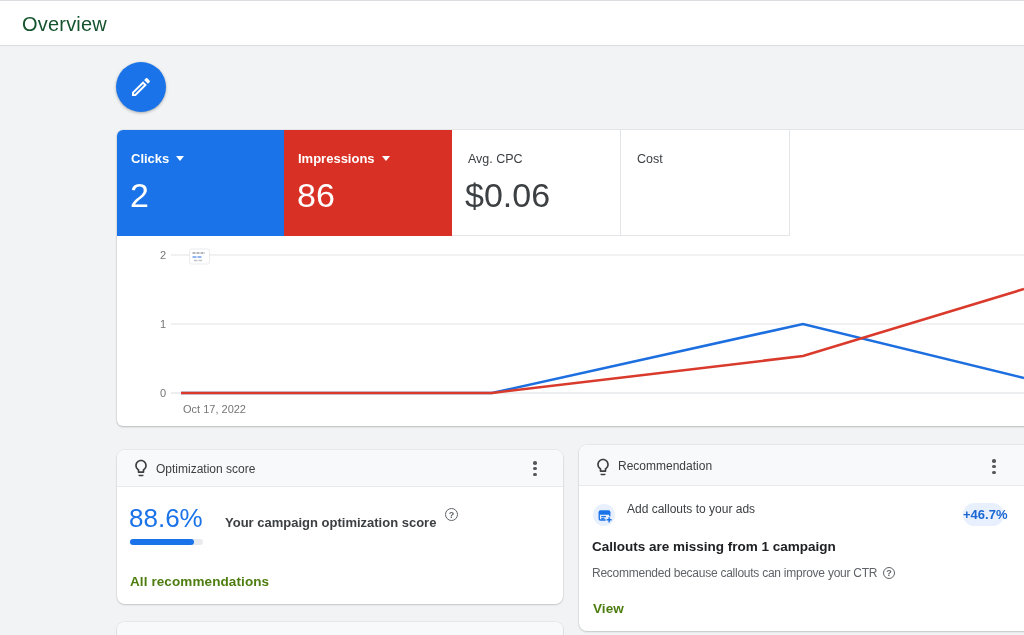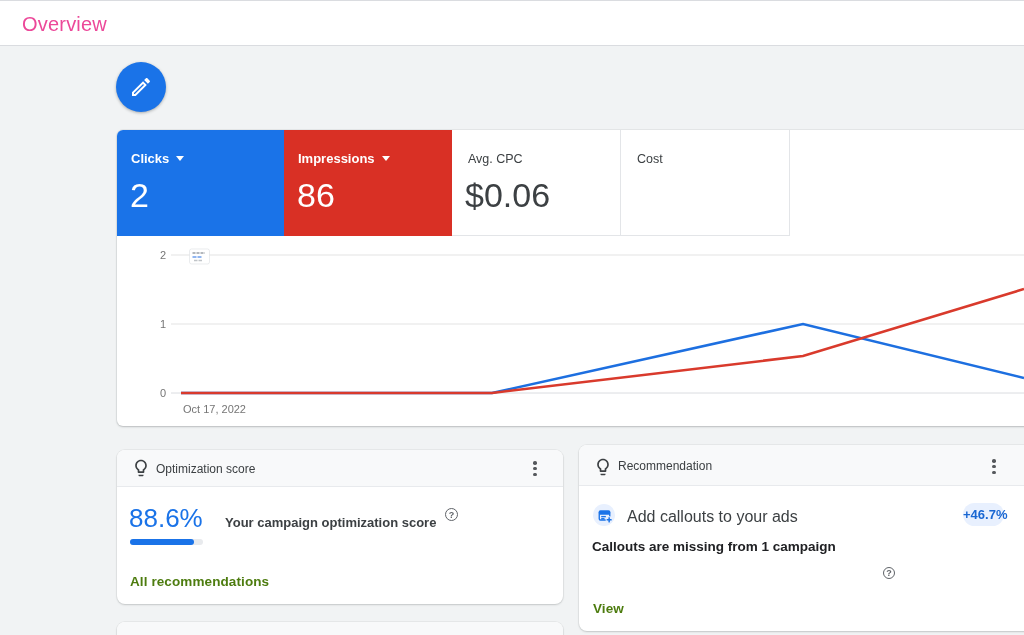--- a/index.html
+++ b/index.html
@@ -2,21 +2,21 @@
 <html><head>
 <meta charset="utf-8">
 <style>
   * { margin:0; padding:0; box-sizing:border-box; }
   html,body { width:1024px; height:635px; overflow:hidden; }
   body { background:#f1f3f4; font-family:"Liberation Sans", sans-serif; position:relative; }
   .abs { position:absolute; }
 
   #topbar { left:0; top:0; width:1024px; height:46px; background:#fff;
             border-top:1px solid #dadce0; border-bottom:1px solid #dadce0; }
-  #topbar .title { position:absolute; left:22px; top:12px; font-size:20px; color:#ec4899; letter-spacing:.2px; }
+  #topbar .title { position:absolute; left:22px; top:12px; font-size:20px; color:#14532d; letter-spacing:.2px; }
 
   #fab { left:116px; top:62px; width:50px; height:50px; border-radius:50%;
          background:#1a73e8; box-shadow:0 1px 3px rgba(60,64,67,.4); }
   #fab svg { position:absolute; left:13px; top:13px; }
 
   #maincard { left:117px; top:130px; width:923px; height:296px; background:#fff;
               border-radius:6px 0 0 6px; box-shadow:0 1px 2px rgba(60,64,67,.25), 0 0 0 1px rgba(60,64,67,.06); }
   .cell { position:absolute; top:0; height:106px; }
   .cell .lab { position:absolute; left:14px; top:21px; font-size:13px; font-weight:bold; }
   .cell .val { position:absolute; left:13px; top:46px; font-size:34px; font-weight:400; }
@@ -48,21 +48,21 @@
   .score { position:absolute; left:12px; top:53px; font-size:26px; color:#1a73e8; }
   .scoretitle { position:absolute; left:108px; top:65px; font-size:13px; font-weight:bold; color:#3c4043; }
   .pbar { position:absolute; left:13px; top:89px; width:73px; height:6px; border-radius:3px; background:#e8eaed; }
   .pbar .fill { position:absolute; left:0; top:0; width:64px; height:6px; border-radius:3px; background:#1a73e8; }
   .link { position:absolute; font-size:13.5px; font-weight:700; color:#4d7c0f; letter-spacing:.1px; }
 
   .helpc { display:inline-block; width:13px; height:13px; border:1px solid #5f6368; border-radius:50%;
            color:#5f6368; font-size:9px; text-align:center; line-height:12px; font-weight:bold; }
 
   #rec-ic { position:absolute; left:14px; top:59px; width:22px; height:22px; border-radius:50%; background:#e8f0fe; }
-  #rec-title { position:absolute; left:48px; top:63px; font-size:16px; color:#3c4043;text-align:center; }
+  #rec-title { position:absolute; left:48px; top:57px; font-size:12px; color:#3c4043;text-align:center; }
   #rec-pill { position:absolute; left:384px; top:58px; width:41px; height:23px; border-radius:12px; background:#e8f0fe;
               color:#1967d2; font-size:13px; font-weight:bold; text-align:center; line-height:23px; }
   #rec-head2 { position:absolute; left:13px; top:94px; font-size:13.5px; font-weight:bold; color:#202124; }
   #rec-sub { position:absolute; left:13px; top:121px; font-size:12px; color:#5f6368; letter-spacing:-0.25px; }
   #rec-view { left:14px; top:156px; }
 </style>
 </head>
 <body>
 
 <div class="abs" id="topbar">
@@ -151,19 +151,20 @@
       <rect x="5.6" y="10.6" width="6.2" height="1.8" fill="#1a73e8"></rect>
       <rect x="5.6" y="13.4" width="4.4" height="1.8" fill="#1a73e8"></rect>
       <circle cx="16.2" cy="15.8" r="4.8" fill="#e8f0fe"></circle>
       <rect x="15.2" y="12.4" width="2" height="6.8" rx="0.4" fill="#1a73e8"></rect>
       <rect x="12.8" y="14.8" width="6.8" height="2" rx="0.4" fill="#1a73e8"></rect>
     </svg>
   </div>
   <div id="rec-title">Add callouts to your ads</div>
   <div id="rec-pill">+46.7%</div>
   <div id="rec-head2">Callouts are missing from 1 campaign</div>
+  <div id="rec-sub">Recommended because callouts can improve your CTR</div>
   <span class="helpc" style="position:absolute;left:304px;top:122px;width:12px;height:12px;line-height:11px;">?</span>
   <div class="link" id="rec-view">View</div>
 </div>
 
 <div class="card" id="card-next">
     <div class="in"></div>
   </div>
 
 </body></html>

